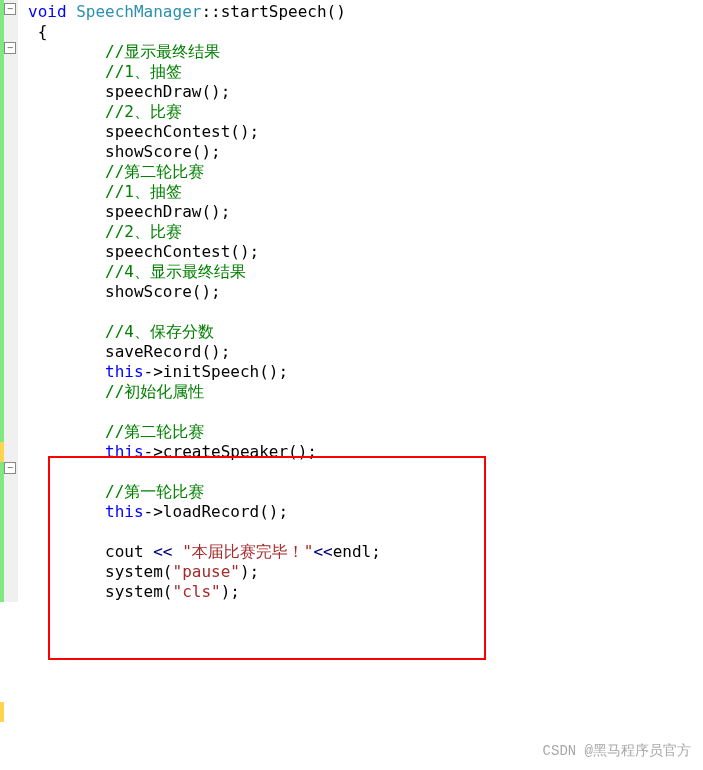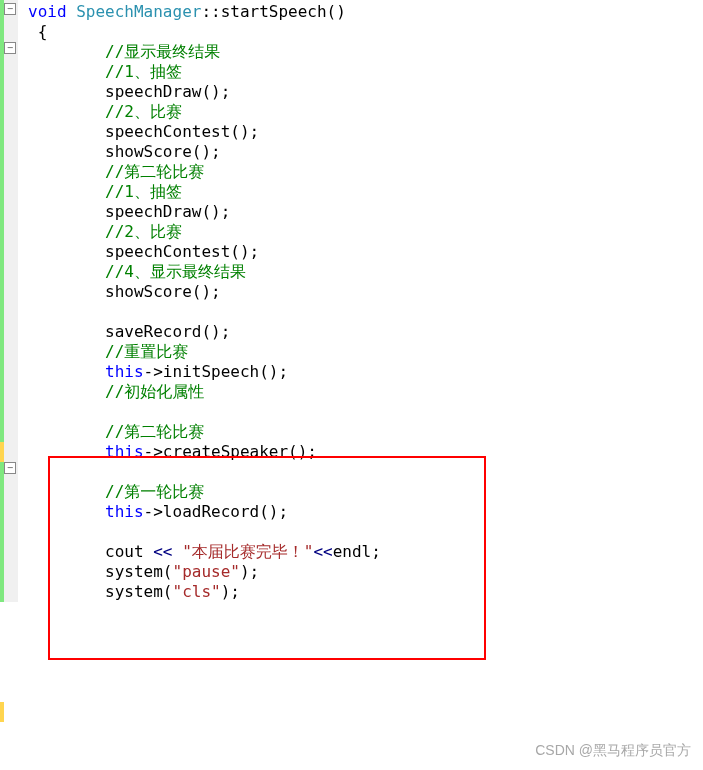--- a/index.html
+++ b/index.html
@@ -68,21 +68,21 @@
     width: 4px;
     height: 20px;
     background: #ffd54f;
   }
   .watermark {
     position: absolute;
     right: 12px;
     bottom: 10px;
     color: rgba(120,120,120,0.65);
     font-size: 14px;
-    font-family: Liberation Sans, sans-serif;
+    font-family: Liberation Mono, monospace;
     margin-top: 37px;
   }
 </style>
 </head>
 <body>
 
 <div class="editor">
   <div class="gutter"></div>
   <div class="fold-col"></div>
 
@@ -102,22 +102,22 @@
   <div class="line">        <span class="txt">speechContest();</span></div>
   <div class="line">        <span class="txt">showScore();</span></div>
   <div class="line">        <span class="cmt">//第二轮比赛</span></div>
   <div class="line">        <span class="cmt">//1、抽签</span></div>
   <div class="line">        <span class="txt">speechDraw();</span></div>
   <div class="line">        <span class="cmt">//2、比赛</span></div>
   <div class="line">        <span class="txt">speechContest();</span></div>
   <div class="line">        <span class="cmt">//4、显示最终结果</span></div>
   <div class="line">        <span class="txt">showScore();</span></div>
   <div class="line">        <span class="txt"></span></div>
+  <div class="line">        <span class="cmt">//4、保存分数</span></div>
   <div class="line">        <span class="txt">saveRecord();</span></div>
-  <div class="line">        <span class="cmt">//重置比赛</span></div>
   <div class="line">        <span class="kw">this</span><span class="txt">-&gt;initSpeech();</span></div>
   <div class="line">        <span class="cmt">//初始化属性</span></div>
   <div class="line">        <span class="txt"></span></div>
   <div class="line">        <span class="cmt">//第二轮比赛</span></div>
   <div class="line">        <span class="kw">this</span><span class="txt">-&gt;createSpeaker();</span></div>
   <div class="line">        <span class="txt"></span></div>
   <div class="line">        <span class="cmt">//第一轮比赛</span></div>
   <div class="line">        <span class="kw">this</span><span class="txt">-&gt;loadRecord();</span></div>
   <div class="line">        <span class="txt"></span></div>
   <div class="line">        <span class="txt">cout </span><span class="op">&lt;&lt;</span><span class="str"> "本届比赛完毕！"</span><span class="op">&lt;&lt;</span><span class="txt">endl;</span></div>

